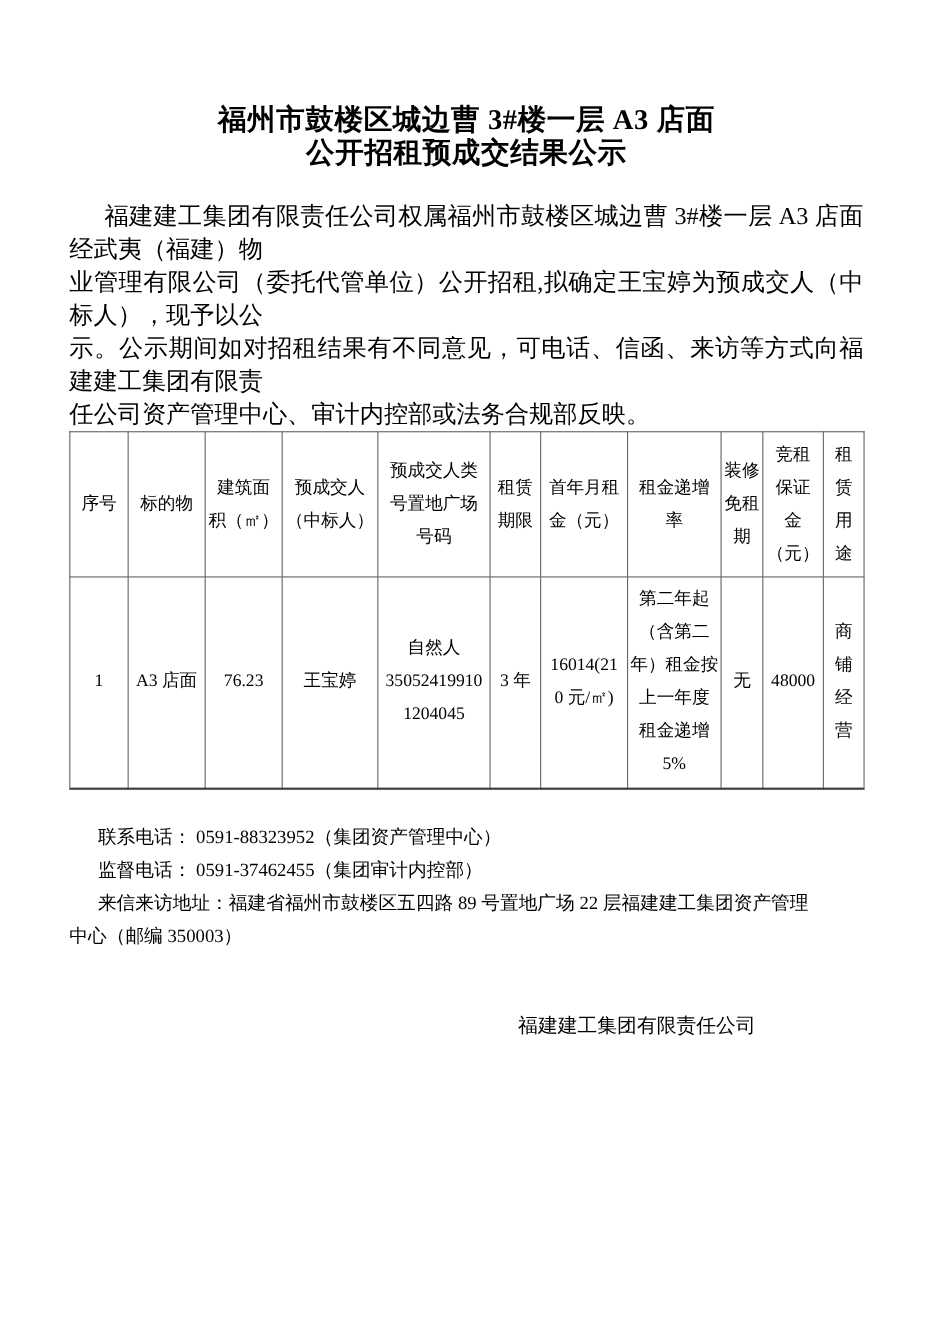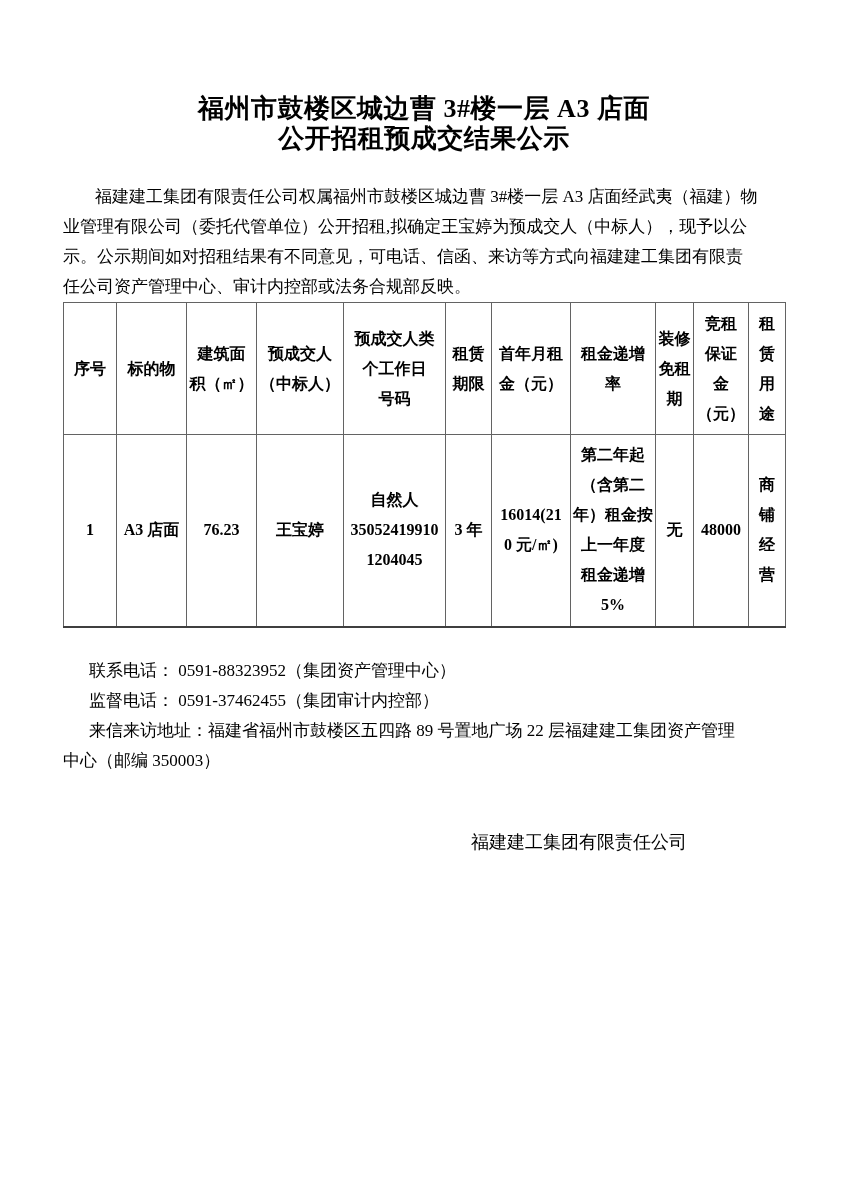--- a/index.html
+++ b/index.html
@@ -16,37 +16,37 @@
   }
   .title {
     text-align: center;
     font-size: 26px;
     font-weight: bold;
     line-height: 30px;
     letter-spacing: 0.5px;
   }
   .intro {
     margin-top: 28px;
-    font-size: 17px;
+    font-size: 22px;
     line-height: 30px;
     white-space: pre-line;
     text-indent: 32px;
     text-align: justify;
   }
   table.doc-table {
     margin-top: 0;
     width: 722px;
     border-collapse: collapse;
     table-layout: fixed;
     border: 1px solid #3f3f3f;
     border-bottom-width: 2px;
   }
   table.doc-table th, table.doc-table td {
     border: 1px solid #636363;
-    font-weight: bold;
+    font-weight: normal;
     font-size: 16px;
     line-height: 30px;
     text-align: center;
     vertical-align: middle;
     white-space: pre-line;
     padding: 0 1px;
     overflow: hidden;
   }
   tr.header-row { height: 132px; }
   tr.data-row { height: 192px; }
@@ -99,21 +99,21 @@
     </colgroup>
     <tbody>
       <tr class="header-row">
         <th>序号</th>
         <th>标的物</th>
         <th>建筑面
 积（㎡）</th>
         <th>预成交人
 （中标人）</th>
         <th>预成交人类
-个工作日
+号置地广场
 号码</th>
         <th>租赁
 期限</th>
         <th>首年月租
 金（元）</th>
         <th>租金递增
 率</th>
         <th>装修
 免租
 期</th>

